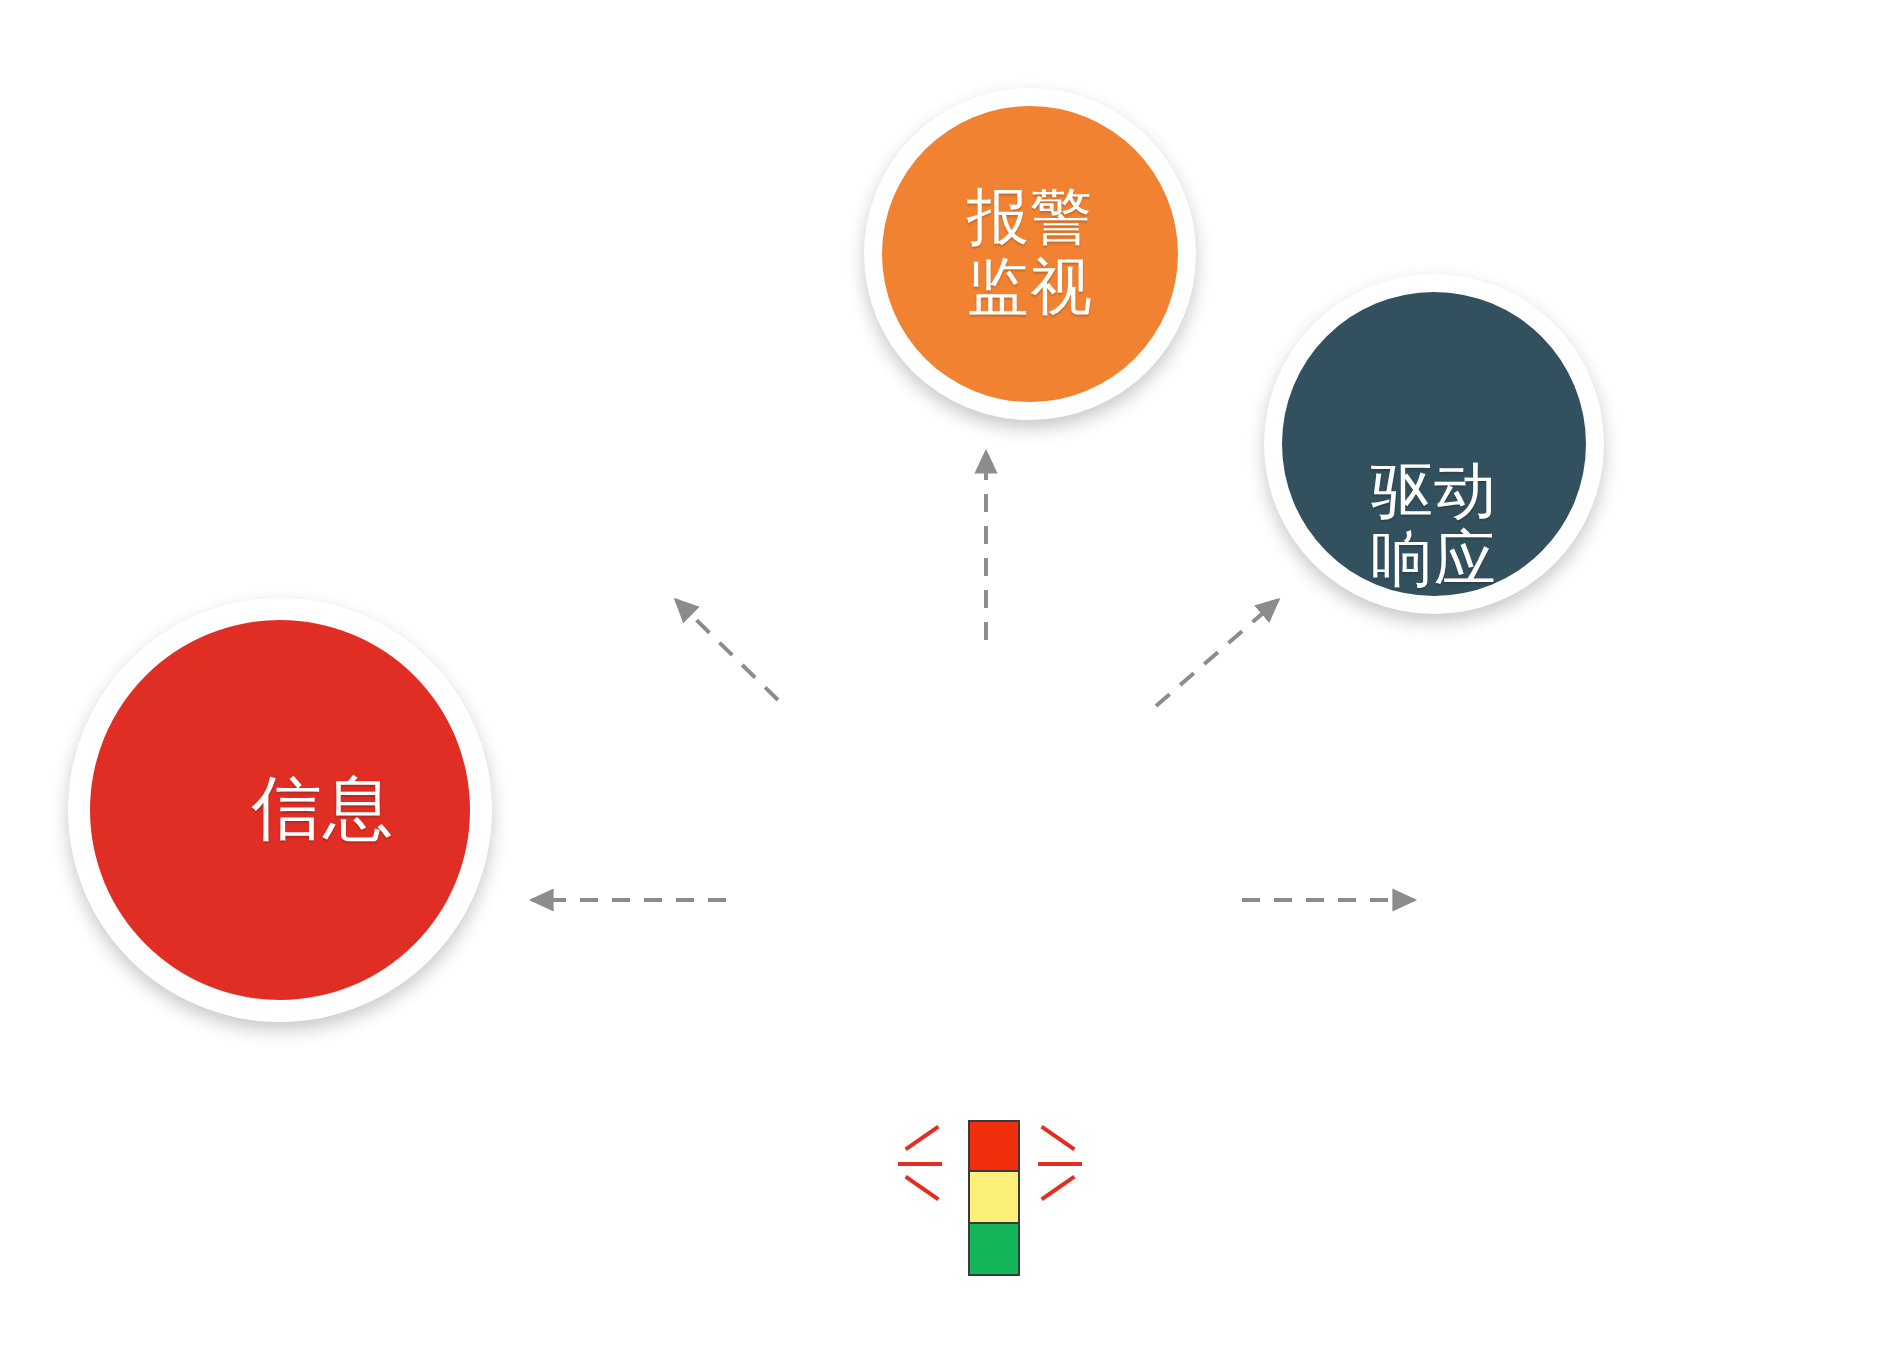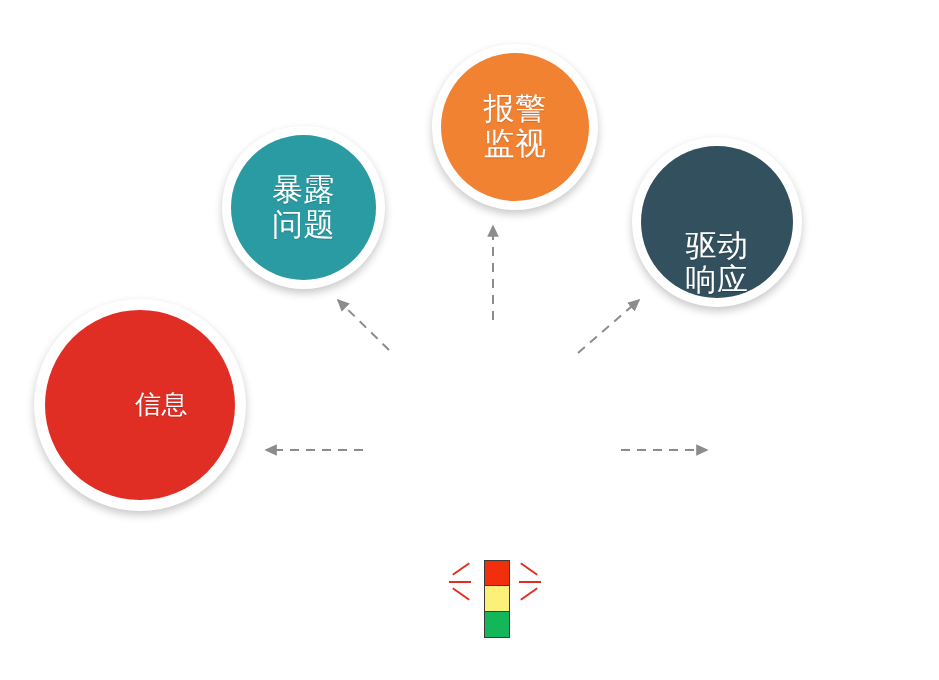--- a/index.html
+++ b/index.html
@@ -84,21 +84,21 @@
   #node-alarm .disc  { background: #F08232; text-align: center; }
 
   #node-expose { left: 222px; top: 126px; width: 163px; height: 163px; }
   #node-expose .disc { background: #2A9BA3; }
 
   #node-drive  { left: 632px; top: 137px; width: 170px; height: 170px; }
   #node-drive .disc  { background: #32505E; }
 
   #node-info   { left:  34px; top: 299px; width: 212px; height: 212px; padding: 11px; }
   #node-info .disc   { background: #E02E25; }
-  #node-info .line   { font-size: 26px; margin-left: 43px; }
+  #node-info .line   { font-size: 35px; margin-left: 43px; }
 
   #node-waste  { left: 713px; top: 333px; width: 175px; height: 175px; }
   #node-waste .disc  { background: #1B9BD0; }
 
   
   #andon {
     position: absolute;
     left: 447px;
     top: 548px;
     width: 96px;
@@ -147,26 +147,20 @@
     <line x1="621" y1="450" x2="707" y2="450" stroke="#8c8c8c" stroke-width="2" stroke-dasharray="9 7" marker-end="url(#ah)"></line>
 
     <line x1="493" y1="320" x2="493" y2="226" stroke="#8c8c8c" stroke-width="2" stroke-dasharray="9 7" marker-end="url(#ah)"></line>
 
     <line x1="389" y1="350" x2="338" y2="300" stroke="#8c8c8c" stroke-width="2" stroke-dasharray="9 7" marker-end="url(#ah)"></line>
 
     <line x1="578" y1="353" x2="639" y2="300" stroke="#8c8c8c" stroke-width="2" stroke-dasharray="9 7" marker-end="url(#ah)"></line>
   </svg>
 
 
-  <div class="node satellite" id="node-expose">
-    <div class="disc" style="background: rgb(42, 155, 163);">
-      <span class="line">暴露</span>
-      <span class="line">问题</span>
-    </div>
-  </div>
 
   <div class="node satellite" id="node-alarm">
     <div class="disc" style="background: rgb(240, 130, 50);">
       <span class="line">报警</span>
       <span class="line">监视</span>
     </div>
   </div>
 
   <div class="node satellite" id="node-drive">
     <div class="disc" style="background: rgb(50, 80, 94); justify-content: flex-end;">

